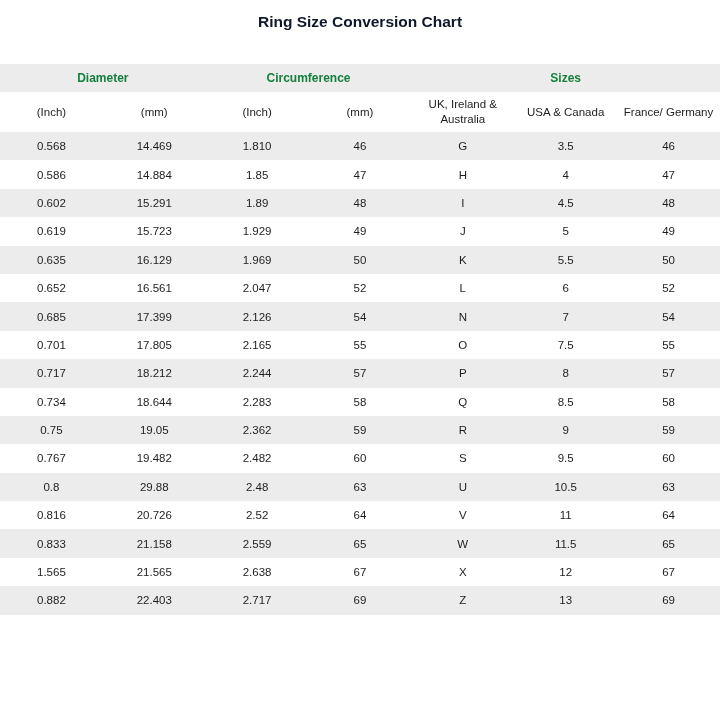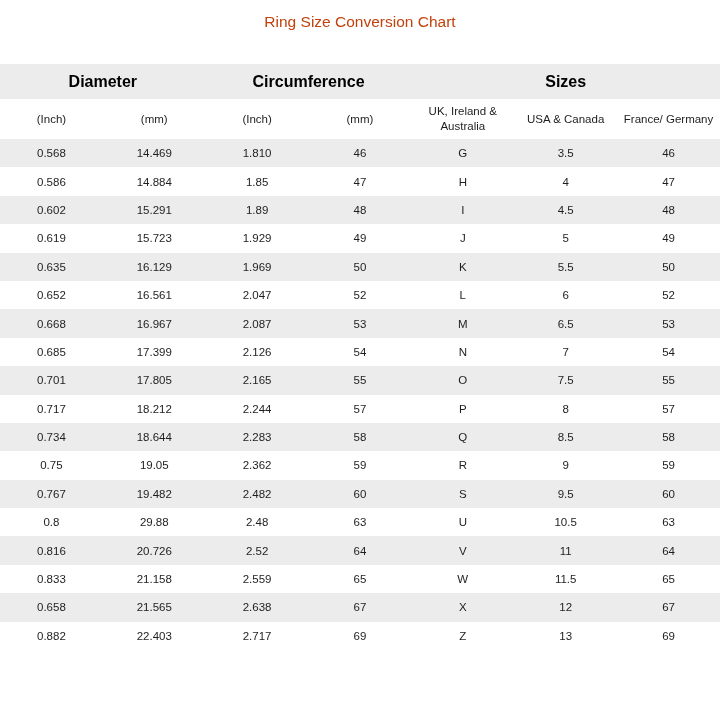--- a/index.html
+++ b/index.html
@@ -10,42 +10,42 @@
     height: 720px;
     background: #ffffff;
     font-family: "Liberation Sans", sans-serif;
     color: #1e1e1e;
     overflow: hidden;
   }
   .page-title {
     margin: 13px 0 0 0;
     font-size: 15.5px;
     line-height: 18px;
-    font-weight: normal;
+    font-weight: bold;
     text-align: center;
-    color: #c2410c;
+    color: #0f172a;
   }
   table.conversion-table {
     width: 720px;
     margin-top: 33px;
     border-collapse: collapse;
     table-layout: fixed;
   }
   table.conversion-table th,
   table.conversion-table td {
     padding: 0 4px;
     text-align: center;
     vertical-align: middle;
   }
   thead tr.group-row th {
-    height: 35px;
+    height: 28px;
     background: #ececec;
-    font-size: 16px;
+    font-size: 12px;
     font-weight: bold;
-    color: #000000;
+    color: #15803d;
   }
   thead tr.sub-row th {
     height: 40px;
     background: #ffffff;
     font-size: 11.5px;
     font-weight: normal;
     line-height: 1.3;
     color: #1e1e1e;
   }
   tbody td {
@@ -137,29 +137,20 @@
       <tr>
         <td>0.652</td>
         <td>16.561</td>
         <td>2.047</td>
         <td>52</td>
         <td>L</td>
         <td>6</td>
         <td>52</td>
       </tr>
       <tr>
-        <td>0.668</td>
-        <td>16.967</td>
-        <td>2.087</td>
-        <td>53</td>
-        <td>M</td>
-        <td>6.5</td>
-        <td>53</td>
-      </tr>
-      <tr>
         <td>0.685</td>
         <td>17.399</td>
         <td>2.126</td>
         <td>54</td>
         <td>N</td>
         <td>7</td>
         <td>54</td>
       </tr>
       <tr>
         <td>0.701</td>
@@ -227,21 +218,21 @@
       <tr>
         <td>0.833</td>
         <td>21.158</td>
         <td>2.559</td>
         <td>65</td>
         <td>W</td>
         <td>11.5</td>
         <td>65</td>
       </tr>
       <tr>
-        <td>0.658</td>
+        <td>1.565</td>
         <td>21.565</td>
         <td>2.638</td>
         <td>67</td>
         <td>X</td>
         <td>12</td>
         <td>67</td>
       </tr>
       <tr>
         <td>0.882</td>
         <td>22.403</td>

